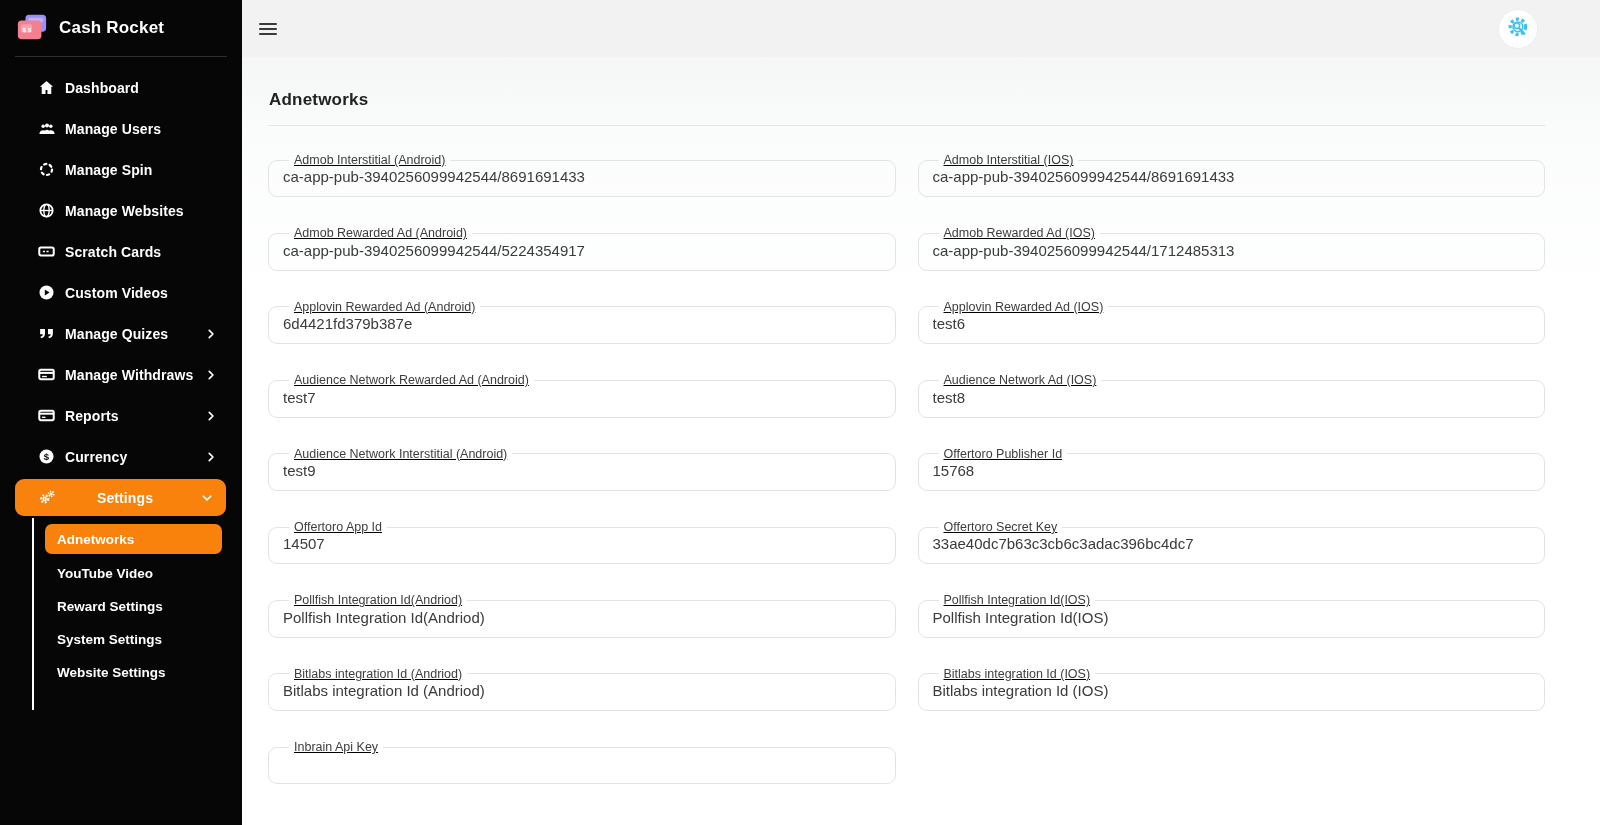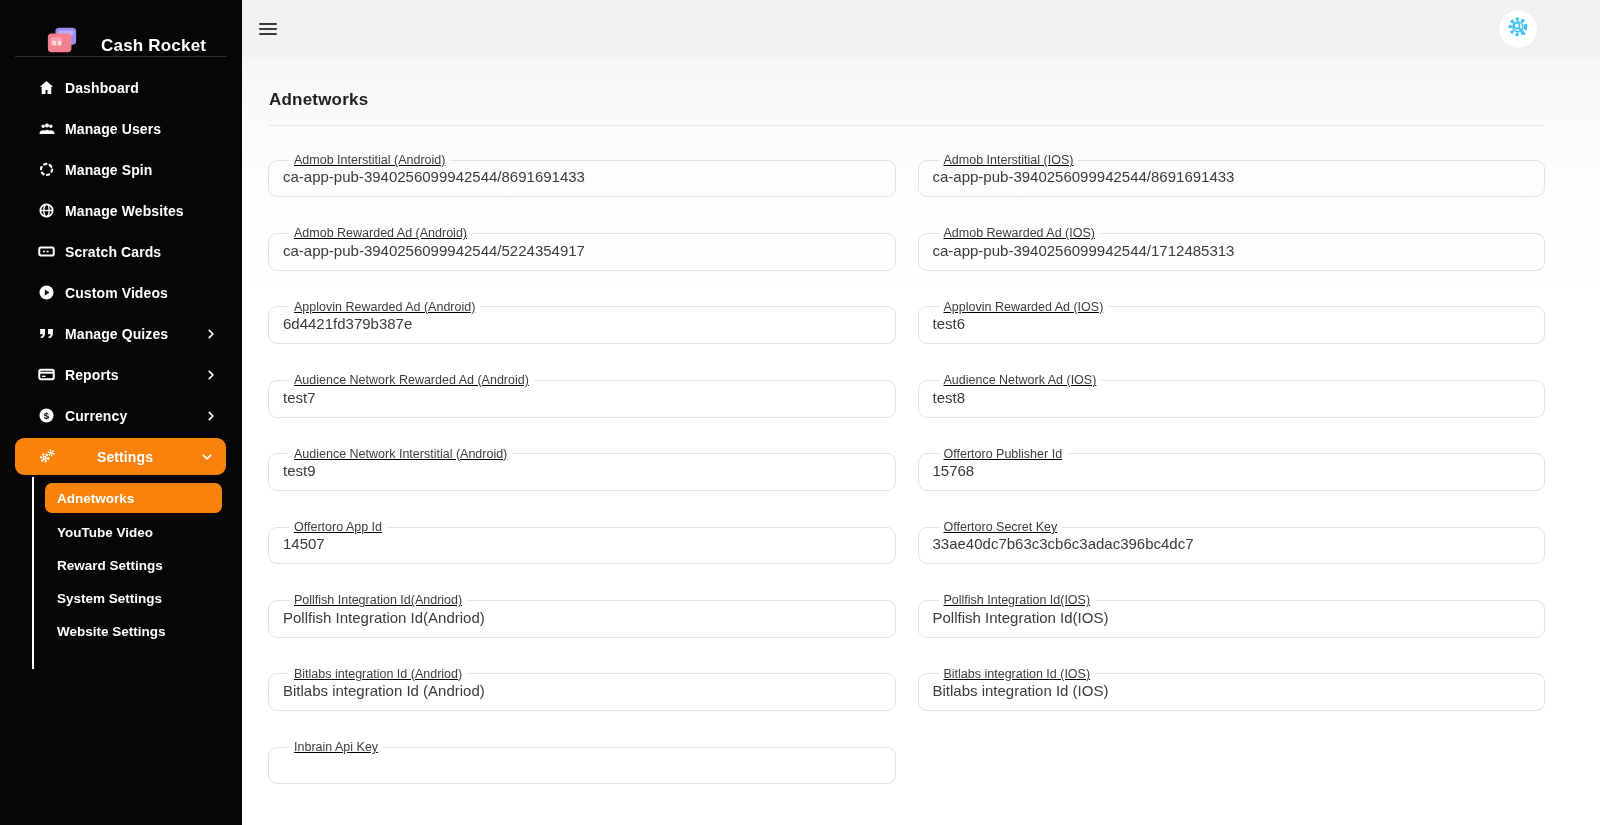--- a/index.html
+++ b/index.html
@@ -9,21 +9,21 @@
     display:flex;
     font-family:"Liberation Sans", sans-serif;
     background:#ffffff;
   }
 
   
   .sidebar {
     width:242px; flex-shrink:0; background:#060606; color:#fff;
     display:flex; flex-direction:column;
   }
-  .logo-row { height:56px; display:flex; align-items:flex-end; padding-left:46px; gap:23px; }
+  .logo-row { height:56px; display:flex; align-items:center; padding-left:16px; gap:11px; }
   .logo-text { font-size:17px; font-weight:700; letter-spacing:.2px; }
   .logo-divider { height:1px; background:rgba(255,255,255,.16); margin:0 15px; }
   .nav { padding-top:10px; }
   .nav-item {
     display:flex; align-items:center; height:41px;
     padding-left:38px; padding-right:24px; cursor:pointer;
   }
   .nav-icon { width:20px; display:flex; align-items:center; flex-shrink:0; }
   .nav-label { margin-left:7px; font-size:14px; font-weight:700; letter-spacing:.1px; white-space:nowrap;text-align:center; }
   .nav-chevron { margin-left:auto; display:flex; align-items:center; }
@@ -179,20 +179,37 @@
           </svg>
       </span>
       <span class="nav-label">Manage Quizes</span>
       <span class="nav-chevron">
         <svg width="14" height="14" viewBox="0 0 16 16">
             <path d="M6 3.8 10.2 8 6 12.2" fill="none" stroke="#fff" stroke-width="1.9" stroke-linecap="round" stroke-linejoin="round"></path>
           </svg>
       </span>
     </div>
 
+    <div class="nav-item">
+      <span class="nav-icon">
+        <svg width="17" height="17" viewBox="0 0 16 16">
+            <g stroke="#fff" fill="none">
+              <rect x="1.2" y="3.6" width="13.6" height="8.8" rx="1.5" stroke-width="1.9"></rect>
+              <path d="M1.2 6.5h13.6" stroke-width="1.9"></path>
+              <path d="M3.8 9.9h4.5" stroke-width="1.3"></path>
+            </g>
+          </svg>
+      </span>
+      <span class="nav-label">Manage Withdraws</span>
+      <span class="nav-chevron">
+        <svg width="14" height="14" viewBox="0 0 16 16">
+            <path d="M6 3.8 10.2 8 6 12.2" fill="none" stroke="#fff" stroke-width="1.9" stroke-linecap="round" stroke-linejoin="round"></path>
+          </svg>
+      </span>
+    </div>
 
     <div class="nav-item">
       <span class="nav-icon">
         <svg width="17" height="17" viewBox="0 0 16 16">
             <g stroke="#fff" fill="none">
               <rect x="1.2" y="3.6" width="13.6" height="8.8" rx="1.5" stroke-width="1.9"></rect>
               <path d="M1.2 6.3h13.6" stroke-width="1.9"></path>
               <path d="M3.8 9.7h3.2" stroke-width="1.3"></path>
             </g>
           </svg>

